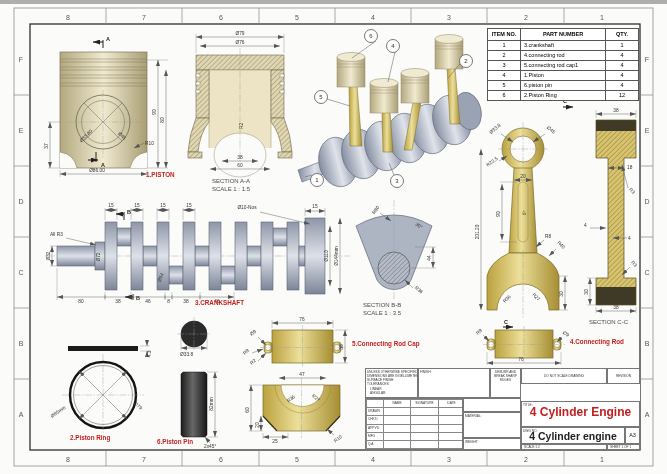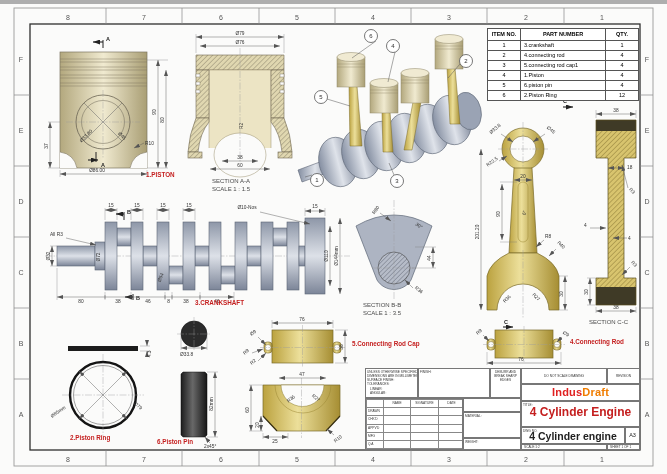--- a/index.html
+++ b/index.html
@@ -554,25 +554,20 @@
       <div>DEBURR AND</div>
       <div>BREAK SHARP</div>
       <div>EDGES</div>
     </div>
     <div class="cell tiny" style="left:156px;top:0;width:86px;height:16px;text-align:center;padding-top:5px;">
       <span>DO NOT SCALE DRAWING</span>
     </div>
     <div class="cell tiny" style="left:242px;top:0;width:33px;height:16px;text-align:center;padding-top:5px;">
       <span>REVISION</span>
     </div>
-    <div class="cell" style="left:156px;top:16px;width:119px;height:17px;">
-      <div class="logo">
-        <span class="p1">Indus</span><span class="p2">Draft</span>
-      </div>
-    </div>
     <div class="cell" style="left:0;top:30px;width:98px;height:52px;">
       <table class="ntable">
         <colgroup>
             <col style="width:17px">
             <col style="width:27px">
             <col style="width:28px">
             <col style="width:26px">
           </colgroup>
         <tbody>
             <tr>

